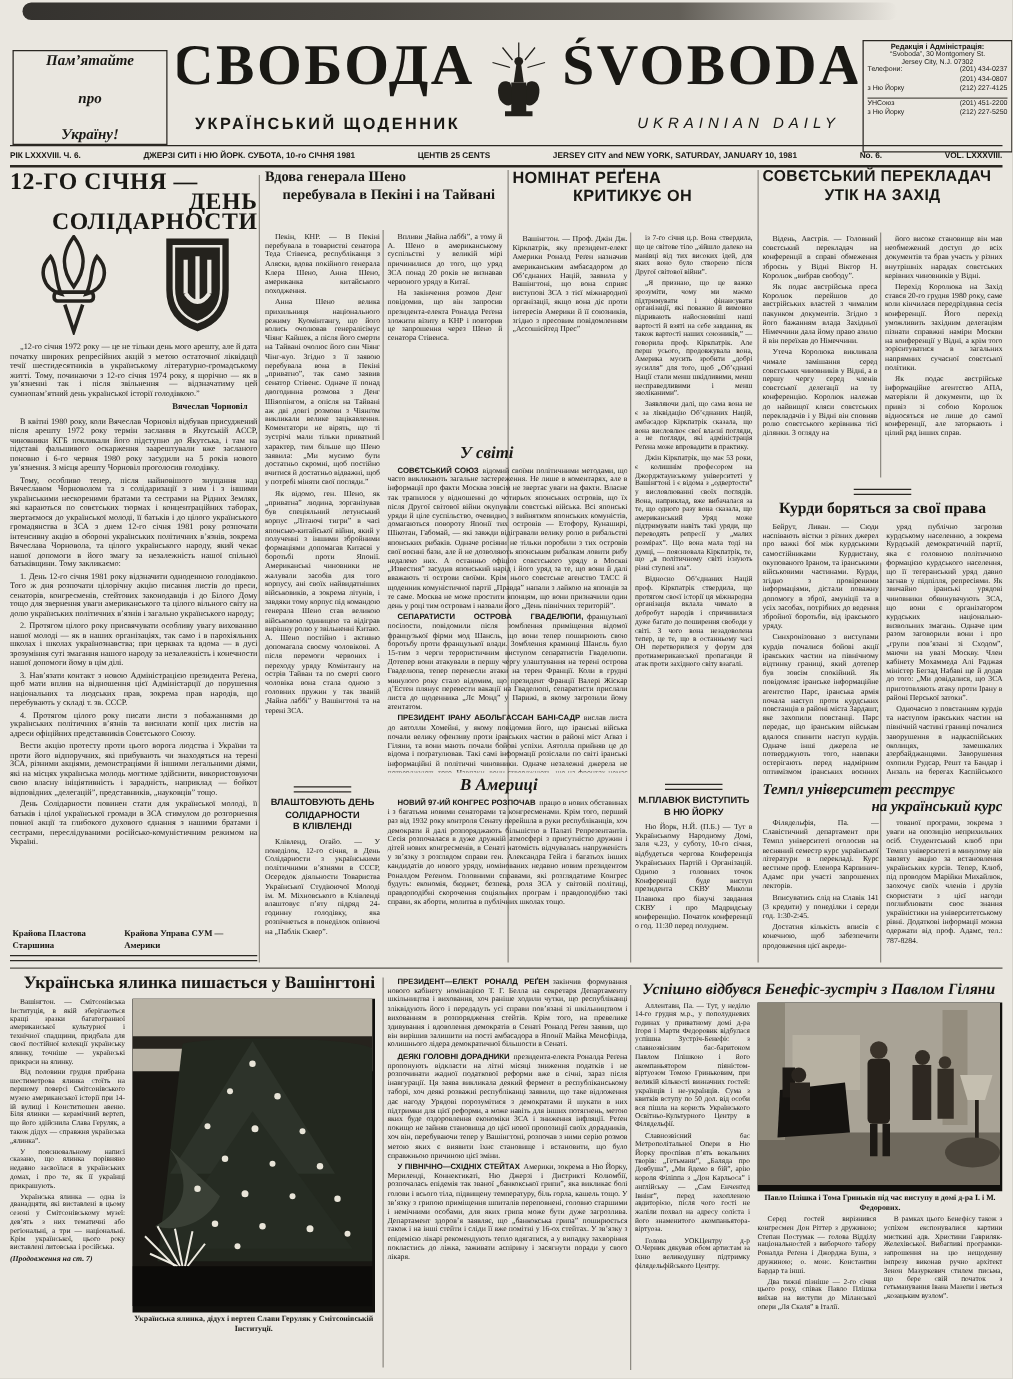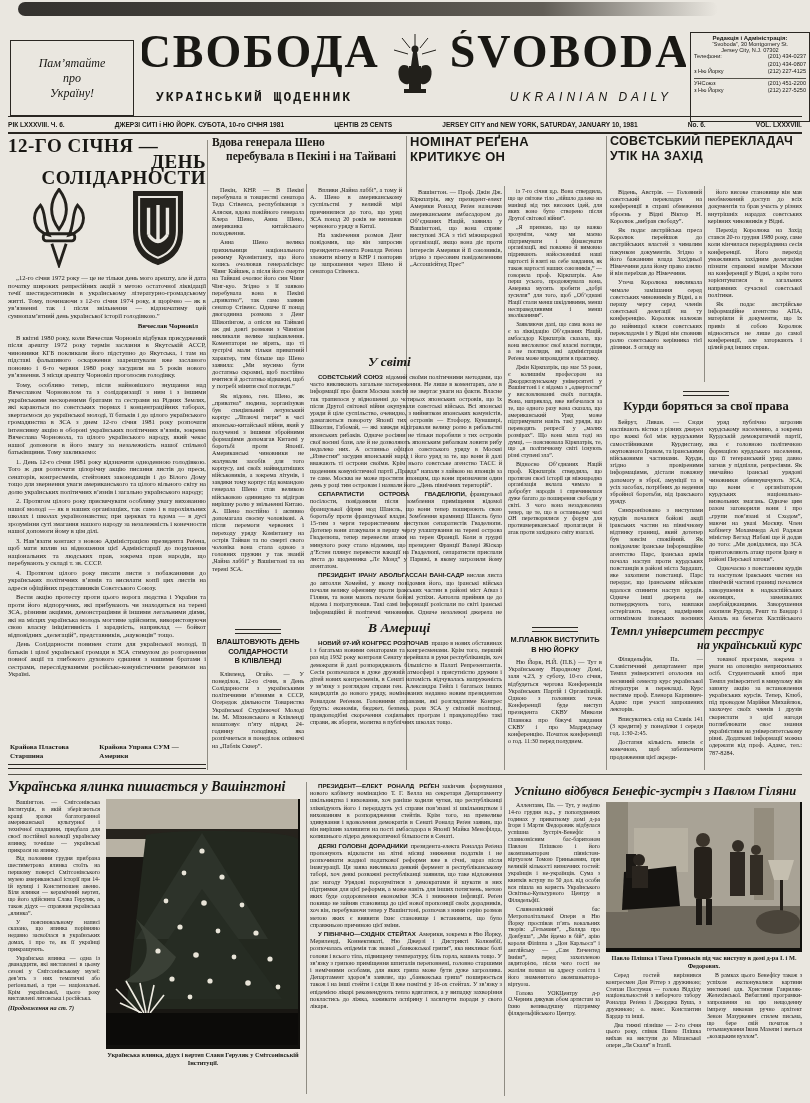--- a/index.html
+++ b/index.html
@@ -3,28 +3,28 @@
 <meta charset="utf-8">
 <style>
   html,body{margin:0;padding:0;background:#c8c5bd;}
   .page{position:relative;width:810px;height:1103px;margin:0 auto;background:#eae7e0;
         font-family:"Liberation Serif",serif;color:#191814;overflow:hidden;}
   .abs{position:absolute;overflow:hidden;}
   .smear{position:absolute;left:18px;top:2px;width:700px;height:14px;border-radius:7px;
          background:linear-gradient(90deg,#14120f 0%,#2a2722 40%,#4a463f 75%,rgba(74,70,63,0) 100%);opacity:.85;}
   
   .mh-box{border:1px solid #2a2722;background:#eae7e0;}
-  .mh-left{left:10px;top:40px;width:122px;height:74px;display:flex;flex-direction:column;justify-content:center;
-           text-align:center;font-weight:normal;font-style:italic;font-size:12px;}
+  .mh-left{left:10px;top:40px;width:122px;height:74px;display:flex;flex-direction:column;justify-content:space-between;
+           text-align:center;font-weight:bold;font-style:italic;font-size:12px;}
   .mh-center{left:142px;top:30px;width:544px;text-align:center;}
   .mh-titles{display:flex;align-items:flex-start;justify-content:center;gap:6px;}
   .t-main{font-weight:bold;font-size:46px;line-height:44px;letter-spacing:2px;font-family:"Liberation Serif",serif;}
   .mh-emblem{flex:0 0 auto;margin-top:2px;}
   .mh-subs{display:flex;justify-content:space-between;padding:0 14px;margin-top:-8px;}
-  .sub-ua{font-family:Liberation Mono, monospace;font-weight:bold;font-size:13px;letter-spacing:2px;}
+  .sub-ua{font-family:Liberation Sans, sans-serif;font-weight:bold;font-size:13px;letter-spacing:2px;}
   .sub-en{font-family:"Liberation Sans",sans-serif;font-weight:normal;font-style:italic;font-size:12px;letter-spacing:4px;text-align:right;}
   .mh-right{left:690px;top:32px;width:112px;height:84px;font-size:5.6px;font-family:"Liberation Sans",sans-serif;padding:2px 3px;}
   .mh-right .r1{font-weight:bold;text-align:center;font-size:6px;}
   .mh-right .r2{text-align:center;font-size:5.6px;}
   .ph-row{display:flex;justify-content:space-between;font-size:5.6px;line-height:7.5px;}
   .ph-row.sep{border-top:1px solid #55524a;margin-top:2px;padding-top:1px;}
   .dateline{left:8px;top:116px;width:794px;height:15px;border-top:1px solid #2a2722;border-bottom:2px solid #2a2722;
             display:flex;align-items:center;justify-content:space-between;font-size:6.6px;font-weight:bold;
             font-family:"Liberation Sans",sans-serif;white-space:nowrap;}
   
@@ -33,40 +33,40 @@
   .dbl{border-top:1px solid #2a2722;border-bottom:1px solid #2a2722;height:3px;width:46px;margin:3px auto;}
   .dbl.wide{width:100%;}
   
   .para,.item{margin:0 0 2px 0;text-indent:8px;text-align:justify;}
   .lead{font-family:"Liberation Sans",sans-serif;font-weight:bold;margin-right:3px;}
   .t62{font-size:6.2px;line-height:7.2px;}
   .dense{font-size:5.9px;line-height:6.8px;}
   .t66{font-size:6.6px;line-height:7.5px;}
   
   .h-sans{font-family:"Liberation Sans",sans-serif;font-weight:bold;font-size:13px;line-height:15px;letter-spacing:.3px;}
-  .h-sans .l2{text-align:left;}
+  .h-sans .l2{text-align:center;}
   .h-serif2{font-weight:bold;font-size:11.5px;line-height:13.5px;}
   .h-serif2 .l2{padding-left:14px;}
   .h-solid{font-weight:bold;font-size:19px;line-height:16px;letter-spacing:.5px;}
   .h-solid .l2{text-align:right;}
   .h-kurds{font-weight:bold;font-size:12.5px;text-align:center;margin:1px 0 4px;}
   .h-ital{font-weight:bold;font-style:italic;font-size:12px;line-height:14px;}
   .h-ital .l2{text-align:right;}
   .sec-head{font-weight:bold;font-style:italic;font-size:13.5px;margin:0 0 3px 58px;}
   .h-small{font-family:"Liberation Sans",sans-serif;font-weight:bold;font-size:7.4px;line-height:9.5px;
            text-align:center;white-space:pre-line;margin:2px 0 4px;}
   .byline{text-align:right;font-weight:bold;font-size:6.9px;margin:3px 8px 4px 0;}
   .sigs{display:flex;justify-content:space-between;font-weight:bold;font-size:7px;line-height:8.5px;padding:2px 2px 1px;font-family:Liberation Serif, serif;}
   .caption{font-weight:bold;font-size:6.3px;line-height:7.5px;text-align:center;margin-top:2px;}
   .cont-note{font-weight:bold;font-style:italic;font-size:6.2px;margin-top:3px;}
   .emblems{display:flex;justify-content:space-around;align-items:center;height:88px;}
   .photo-frame{background:#11100d;}
   .two-col{display:flex;gap:6px;}
   .two-col>div{flex:1;}
-  .yal-head{font-weight:bold;font-style:italic;font-size:14px;text-align:left;margin-bottom:4px;}
+  .yal-head{font-weight:bold;font-size:14px;text-align:right;margin-bottom:4px;}
   .ben-head{font-weight:bold;font-style:italic;font-size:12.5px;text-align:center;margin-bottom:3px;white-space:nowrap;}
 </style>
 </head>
 <body>
 
 <div class="page">
   <div class="smear"></div>
 
   <div class="abs mh-box mh-left">
     <div>Пам’ятайте</div>

